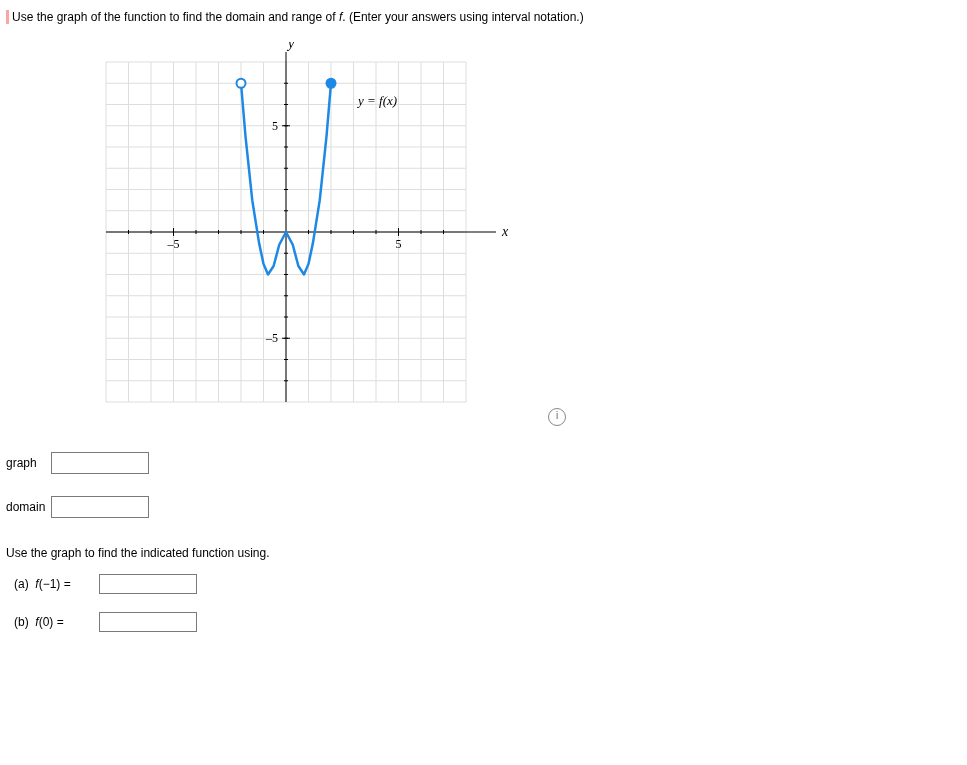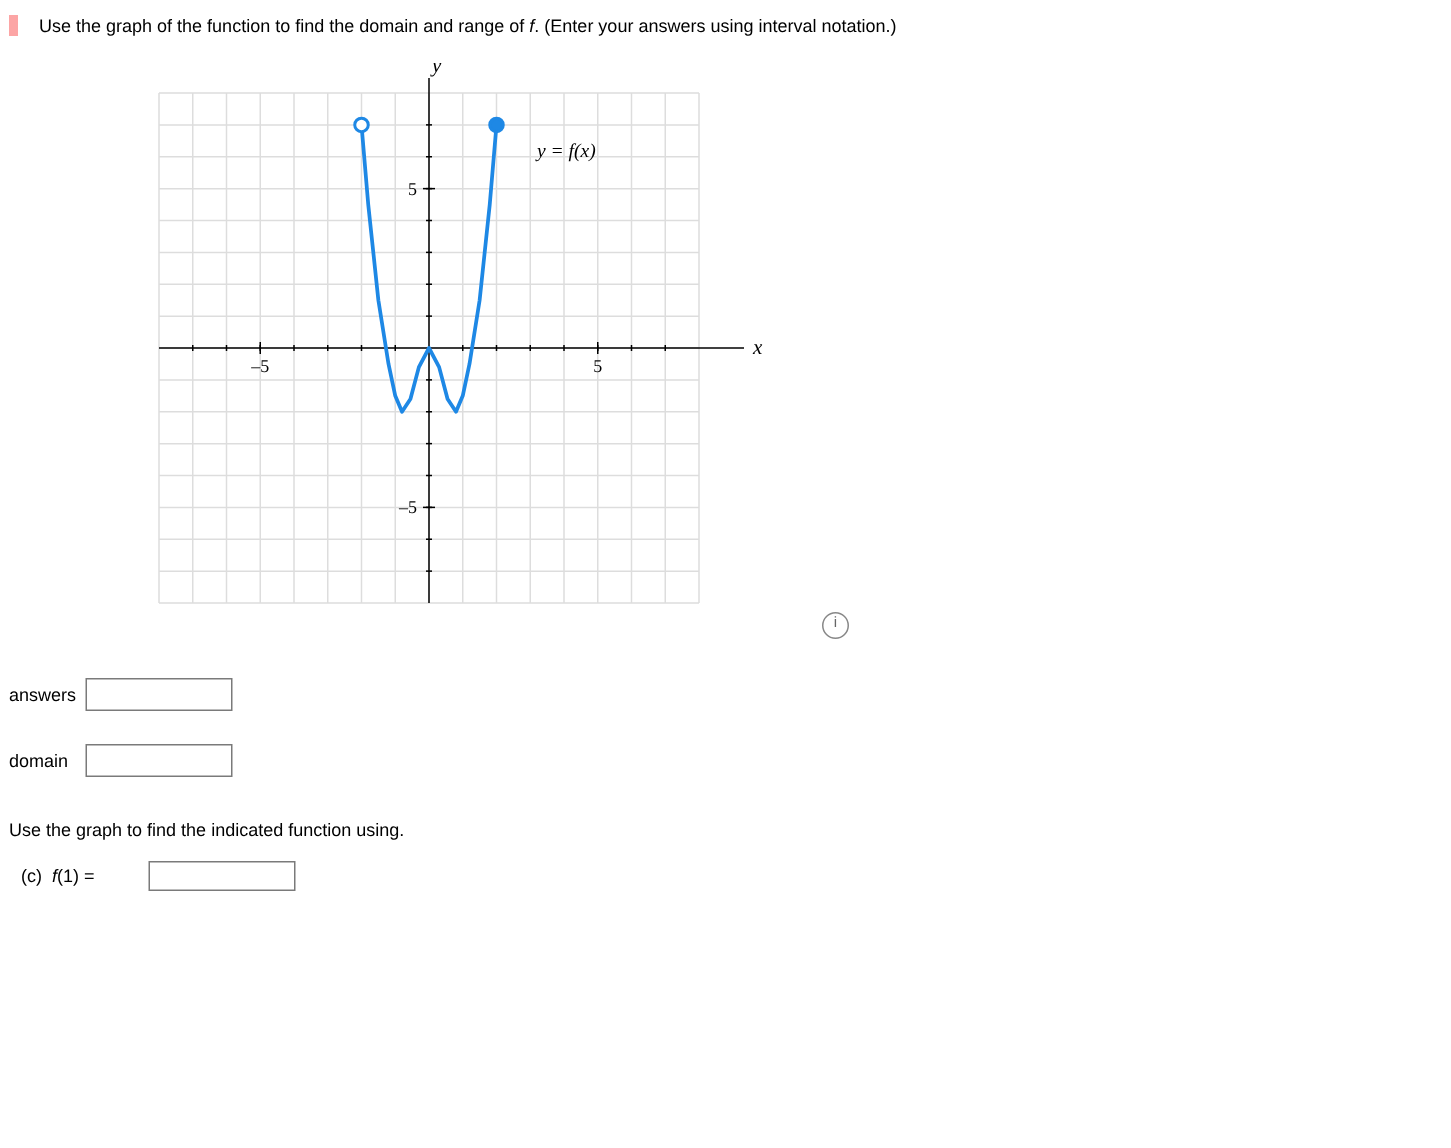--- a/index.html
+++ b/index.html
@@ -6,22 +6,22 @@
     font-family: Verdana, Arial, sans-serif;
     font-size: 12px;
     color: #000;
     margin: 0;
     padding: 10px 10px 10px 6px;
     background: #fff;
     width: 967px;
     box-sizing: border-box;
   }
   .prompt {
-    border-left: 6px solid #fca5a5;
-    padding-left: 14px;
+    border-left: 3px solid #fca5a5;
+    padding-left: 3px;
     margin-bottom: 18px;
   }
   .ital { font-style: italic; }
   .graph-area {
     position: relative;
     width: 480px;
     height: 390px;
     margin-left: 80px;
   }
   svg.chart {
@@ -155,33 +155,40 @@
       <circle cx="155" cy="41.25" r="4.5" fill="#fff" stroke="#1e88e5" stroke-width="2"></circle>
       <circle cx="245" cy="41.25" r="4.5" fill="#1e88e5" stroke="#1e88e5" stroke-width="2"></circle>
       <text x="272" y="62.5" font-size="13" font-style="italic" font-family="serif">y = f(x)</text>
     </svg>
   <div class="info-icon">i</div>
 </div>
 
 <table class="fields">
   <tbody>
       <tr>
-    <td>answers</td>
+    <td>graph</td>
     <td><input type="text" style=""></td>
   </tr>
   <tr>
     <td>domain</td>
     <td><input type="text" style=""></td>
   </tr>
 </tbody>
   </table>
 
 <div class="subprompt">Use the graph to find the indicated function using.</div>
 
 <div class="parts">
   <div class="row">
     <span class="lbl">
-      <span>(c)</span>&nbsp;
-      <span class="ital">f</span><span>(1) =</span>
+      <span>(a)</span>&nbsp;
+      <span class="ital">f</span><span>(−1) =</span>
+    </span>
+    <input type="text" style="">
+  </div>
+  <div class="row">
+    <span class="lbl">
+      <span>(b)</span>&nbsp;
+      <span class="ital">f</span><span>(0) =</span>
     </span>
     <input type="text" style="">
   </div>
 </div>
 
 </body></html>

